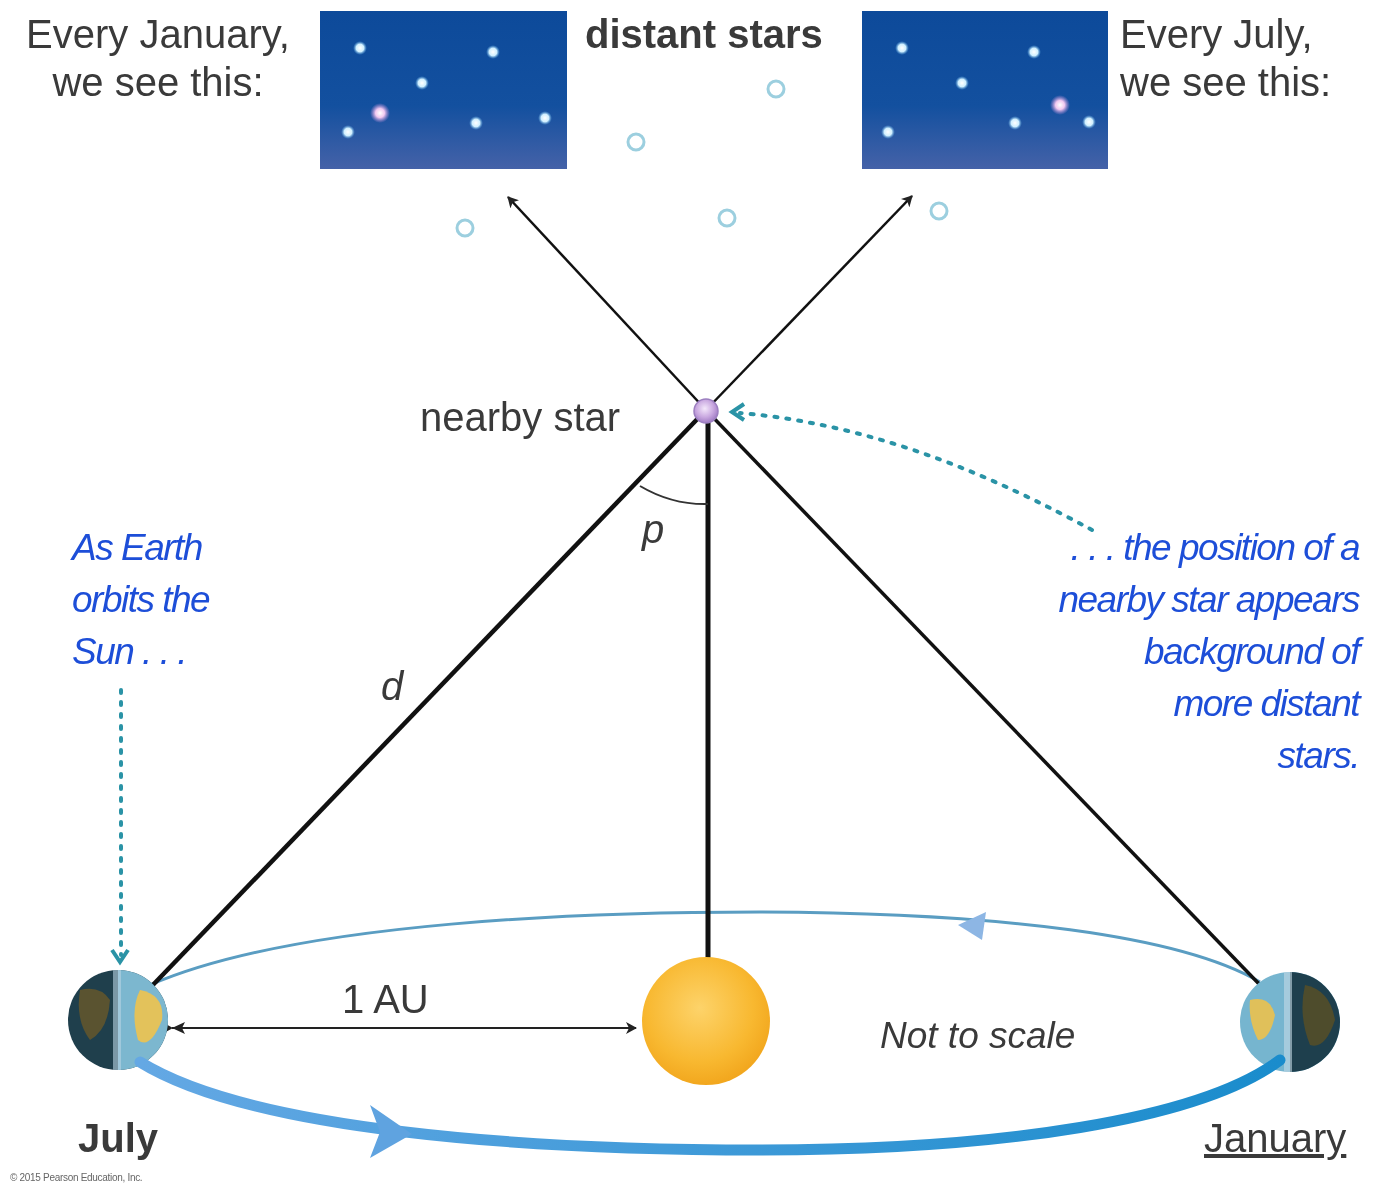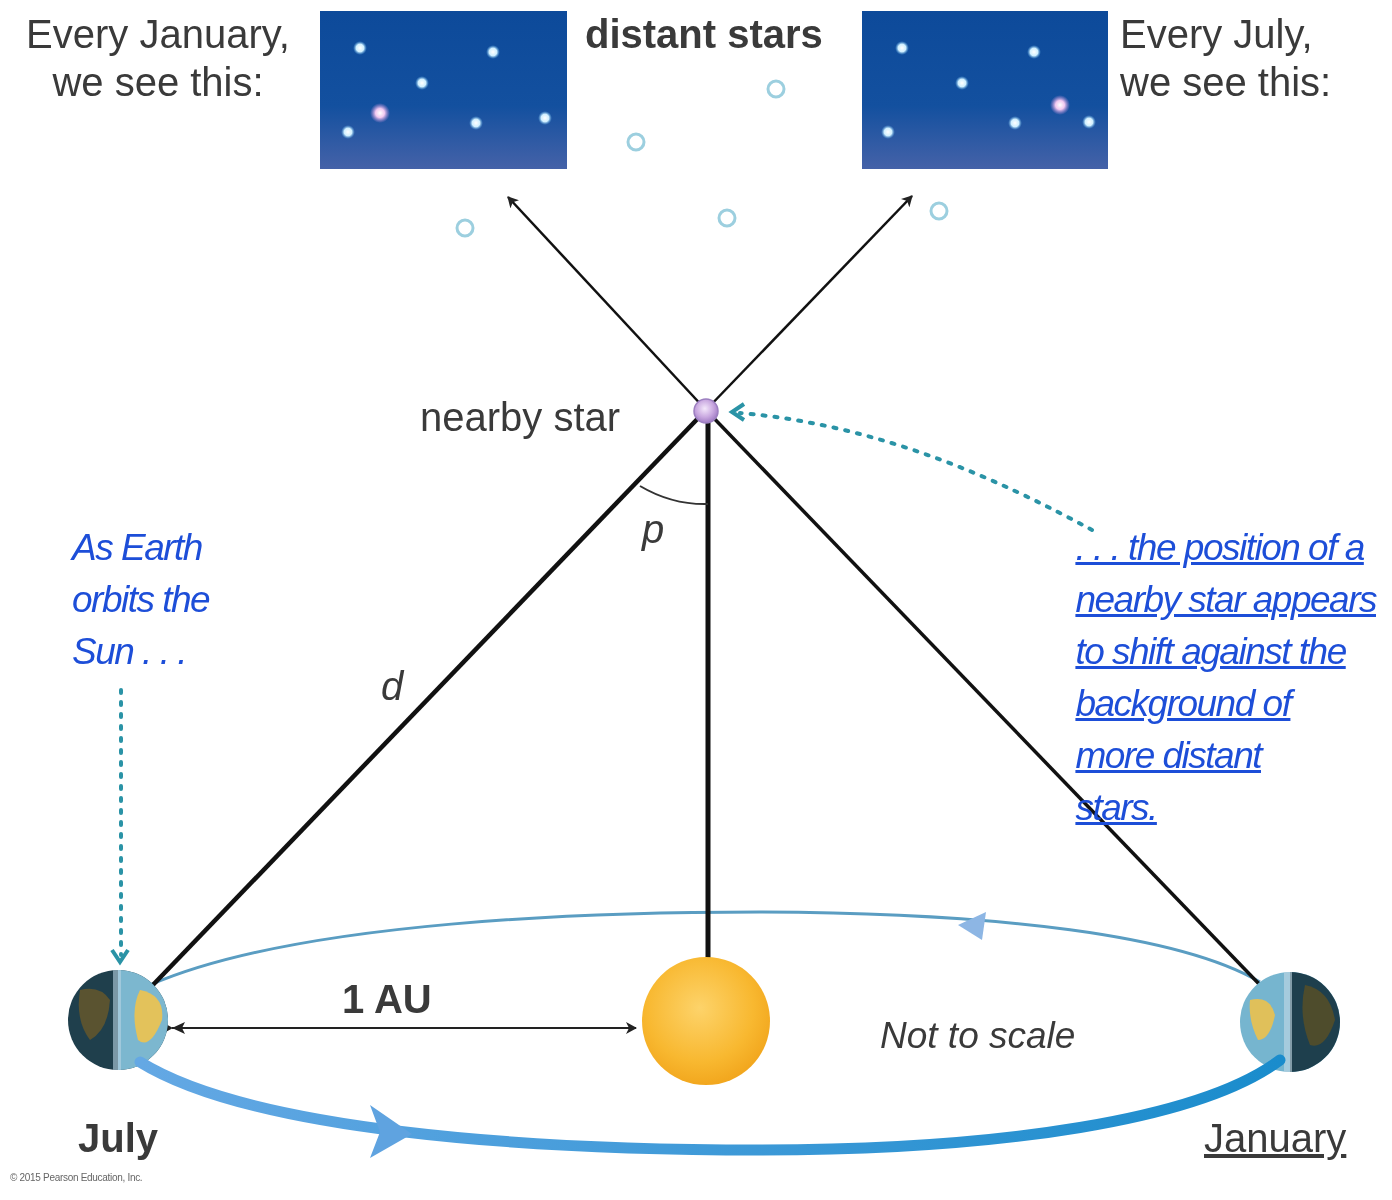--- a/index.html
+++ b/index.html
@@ -146,36 +146,35 @@
   <div>Every July,</div>
   <div>we see this:</div>
 </div>
 
 <div class="abs lbl" style="left:420px; top:393px;">nearby star</div>
 
 <div class="abs lbl" style="left:642px; top:505px; font-style:italic;">p</div>
 
 <div class="abs lbl" style="left:381px; top:662px; font-style:italic;">d</div>
 
-<div class="abs lbl" style="left:342px; top:975px;font-weight:bold;">1 AU</div>
+<div class="abs lbl" style="left:342px; top:975px;">1 AU</div>
 
 <div class="abs lbl" style="left:880px; top:1012px; font-style:italic; font-size:37px;">Not to scale</div>
 
 <div class="abs lbl" style="left:78px; top:1114px;font-weight:bold;">July</div>
 
 <div class="abs lbl" style="left:1204px; top:1114px;text-decoration:underline;">January</div>
 
 <div class="abs copy" style="left:10px; top:1172px;">© 2015 Pearson Education, Inc.</div>
 
 <div class="abs cap" style="left:72px; top:522px;">
   <div>As Earth</div>
   <div>orbits the</div>
   <div>Sun . . .</div>
 </div>
 
-<div class="abs cap" style="right:16px; top:522px; text-decoration:underline;">
+<div class="abs cap" style="right:33px; top:522px; text-align:right;">
   <div>. . . the position of a</div>
   <div>nearby star appears</div>
-  <div>to shift against the</div>
   <div>background of</div>
   <div>more distant</div>
   <div>stars.</div>
 </div>
 
 </body></html>

